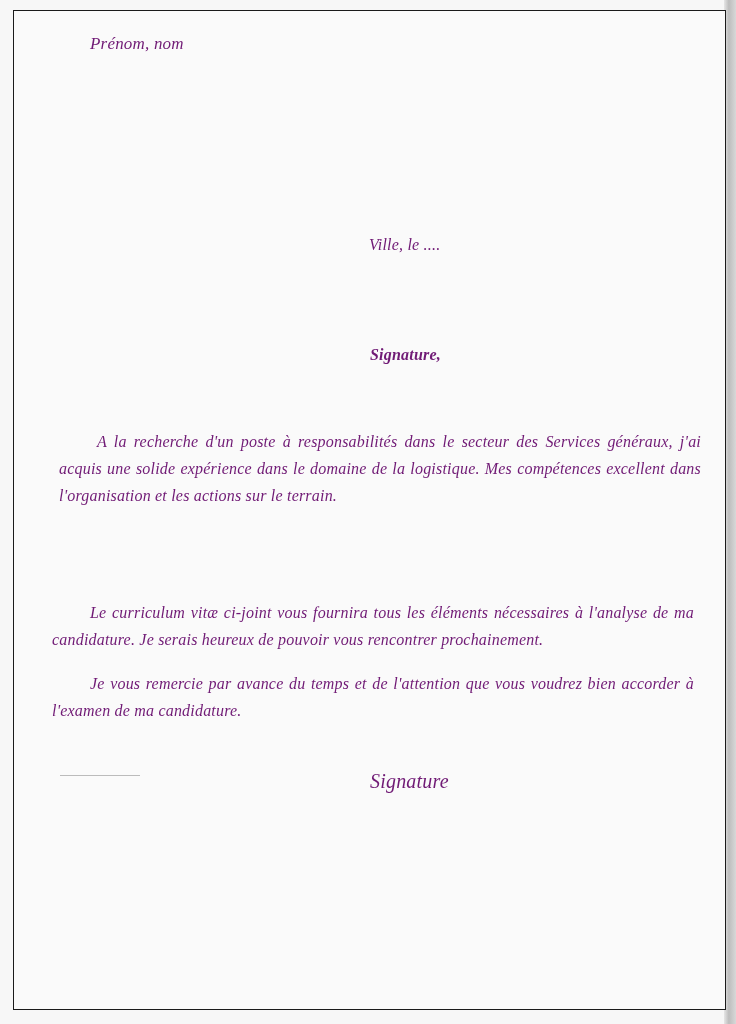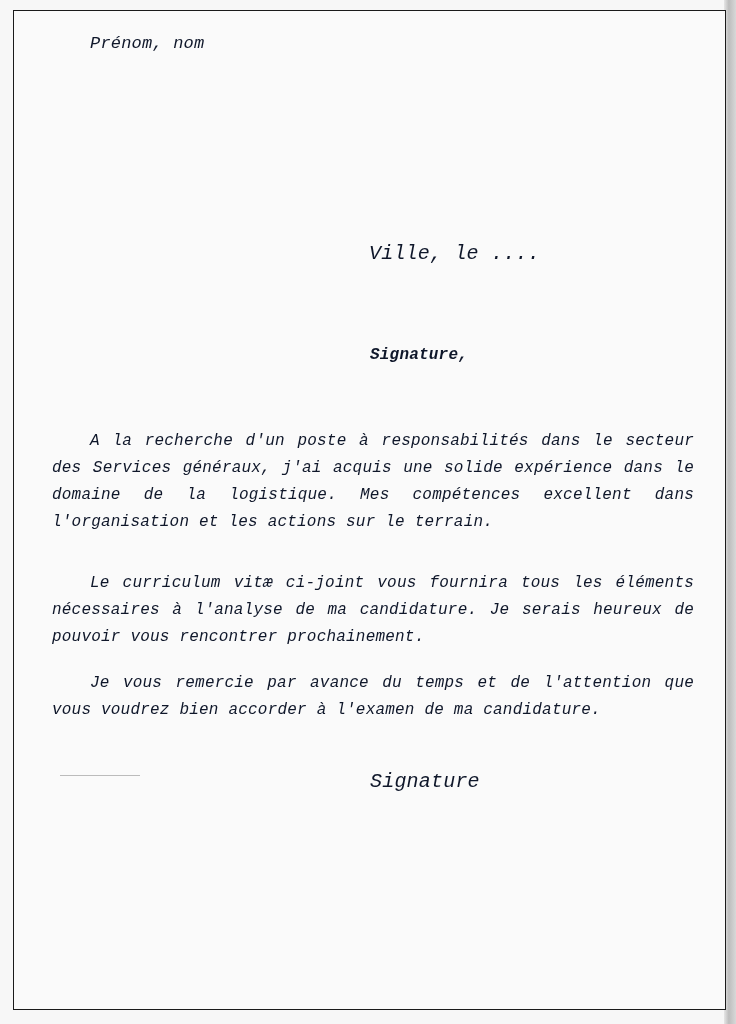--- a/index.html
+++ b/index.html
@@ -27,58 +27,58 @@
       position: absolute;
       left: 13px;
       top: 10px;
       width: 713px;
       height: 1000px;
       border: 1.5px solid #1a1a1a;
       box-sizing: border-box;
       background: #fafafa;
     }
     .hand {
-      font-family: Liberation Mono, monospace;
+      font-family: Liberation Serif, serif;
       font-style: oblique;
       letter-spacing: 0.2px;
-      color: #0f172a;
+      color: #701a75;
     }
     .sender {
       position: absolute;
       left: 90px;
       top: 30px;
       font-size: 17px;
       line-height: 28px;
     }
     .sender div { white-space: nowrap; }
     .date {
       position: absolute;
       left: 369px;
-      top: 242px;
-      font-size: 20px;
+      top: 236px;
+      font-size: 16px;
     }
     .salutation {
       position: absolute;
       left: 370px;
       top: 346px;
       font-size: 16px;
       font-weight: bold;
     }
     .body-text {
       position: absolute;
       left: 52px;
       width: 642px;
       font-size: 16px;
       line-height: 27px;
       text-align: justify;
       text-indent: 38px;
       margin: 0;
     }
-    .p1 { top: 428px; }
-    .p2 { top: 570px; }
+    .p1 { top: 428px; margin-left: 7px; }
+    .p2 { top: 599px; }
     .p3 { top: 670px; }
     .footnote-rule {
       position: absolute;
       left: 60px;
       top: 775px;
       width: 80px;
       border-top: 1px solid #bbb;
     }
     .signature {
       position: absolute;

